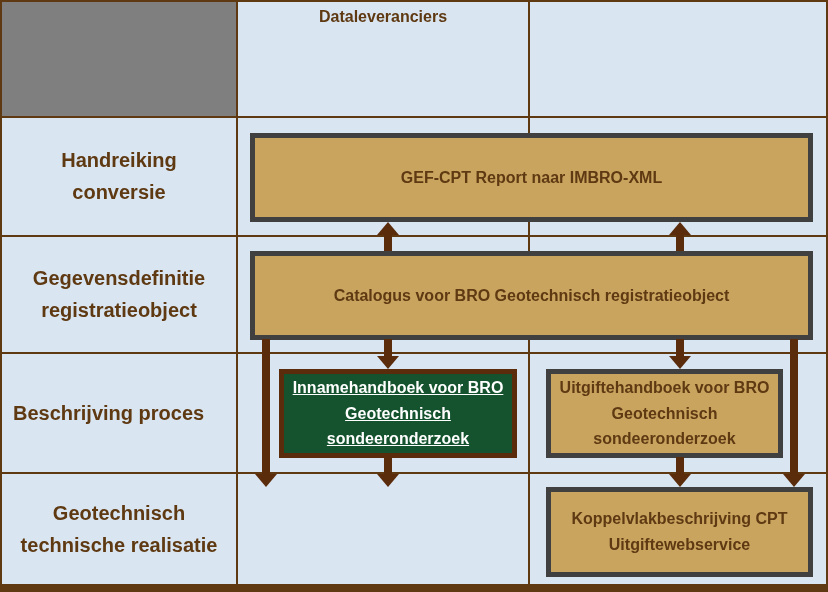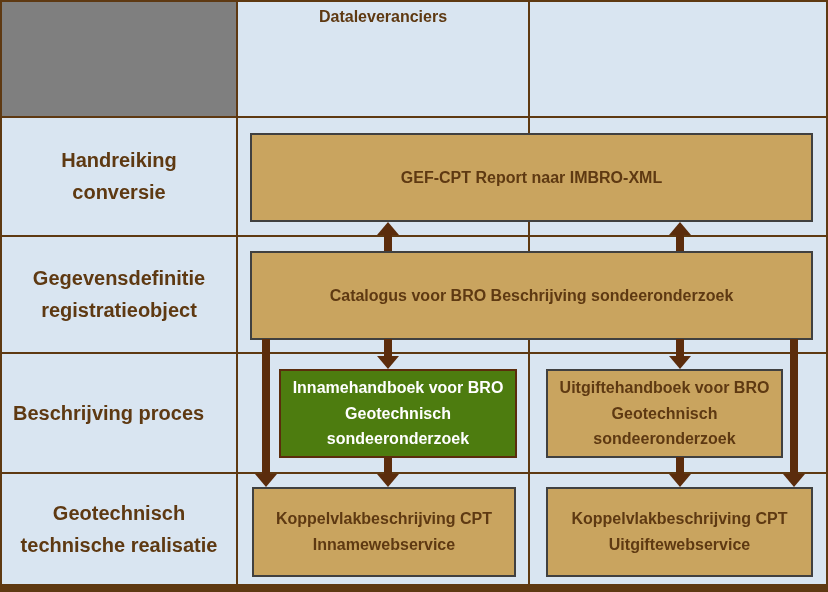--- a/index.html
+++ b/index.html
@@ -19,25 +19,25 @@
     display:flex; align-items:flex-start; justify-content:center;
     padding-top:8px; font-size:16px;
   }
   .row-label {
     position:absolute; left:13px; width:212px; z-index:2;
     display:flex; align-items:center;
     font-size:20px; line-height:1.6;text-align:center;
   }
   .box {
     position:absolute; z-index:3; box-sizing:border-box;
-    background:#c9a45f; border:2px solid #404040; color:#5e3912;
+    background:#c9a45f; border:5px solid #404040; color:#5e3912;
     display:flex; align-items:center; justify-content:center;
     text-align:center; font-size:16px; line-height:1.6; padding:2px 8px;
   }
-  .box.dark { background:#4d7c0f; border-color:#5b2c0c; color:#ffffff; }
+  .box.dark { background:#14532d; border-color:#5b2c0c; color:#ffffff;text-decoration:underline; }
 
   .arrow { position:absolute; width:22px; z-index:4; }
   .arrow .shaft { position:absolute; left:7px; width:8px; background:#5b2c0c; }
   .arrow .head { position:absolute; left:0; width:0; height:0;
                  border-left:11px solid transparent; border-right:11px solid transparent; }
   .arrow.down .shaft { top:0; bottom:11px; }
   .arrow.down .head { bottom:0; border-top:13px solid #5b2c0c; }
   .arrow.up .shaft { top:11px; bottom:0; }
   .arrow.up .head { top:0; border-bottom:13px solid #5b2c0c; }
 </style>
@@ -55,24 +55,23 @@
   <div class="hline" style="top:472px"></div>
 
   <div class="col-header" style="left:238px; width:290px">Dataleveranciers</div>
 
   <div class="row-label" style="top:117px; height:118px">Handreiking conversie</div>
   <div class="row-label" style="top:236px; height:116px">Gegevensdefinitie registratieobject</div>
   <div class="row-label" style="top:353px; height:119px">Beschrijving proces</div>
   <div class="row-label" style="top:473px; height:111px">Geotechnisch technische realisatie</div>
 
   <div class="box" style="left:250px; top:133px; width:563px; height:89px">GEF-CPT Report naar IMBRO-XML</div>
-  <div class="box" style="left:250px; top:251px; width:563px; height:89px">Catalogus voor BRO Beschrijving sondeeronderzoek</div>
+  <div class="box" style="left:250px; top:251px; width:563px; height:89px">Catalogus voor BRO Geotechnisch registratieobject</div>
   <div class="box dark" style="left:279px; top:369px; width:238px; height:89px">Innamehandboek voor BRO Geotechnisch sondeeronderzoek</div>
   <div class="box" style="left:546px; top:369px; width:237px; height:89px">Uitgiftehandboek voor BRO Geotechnisch sondeeronderzoek</div>
-  <div class="box" style="left:252px; top:487px; width:264px; height:90px">Koppelvlakbeschrijving CPT Innamewebservice</div>
   <div class="box" style="left:546px; top:487px; width:267px; height:90px">Koppelvlakbeschrijving CPT Uitgiftewebservice</div>
 
   <div class="arrow up" style="left:377px; top:222px; height:29px">
     <div class="head"></div>
     <div class="shaft"></div>
   </div>
   <div class="arrow up" style="left:669px; top:222px; height:29px">
     <div class="head"></div>
     <div class="shaft"></div>
   </div>

